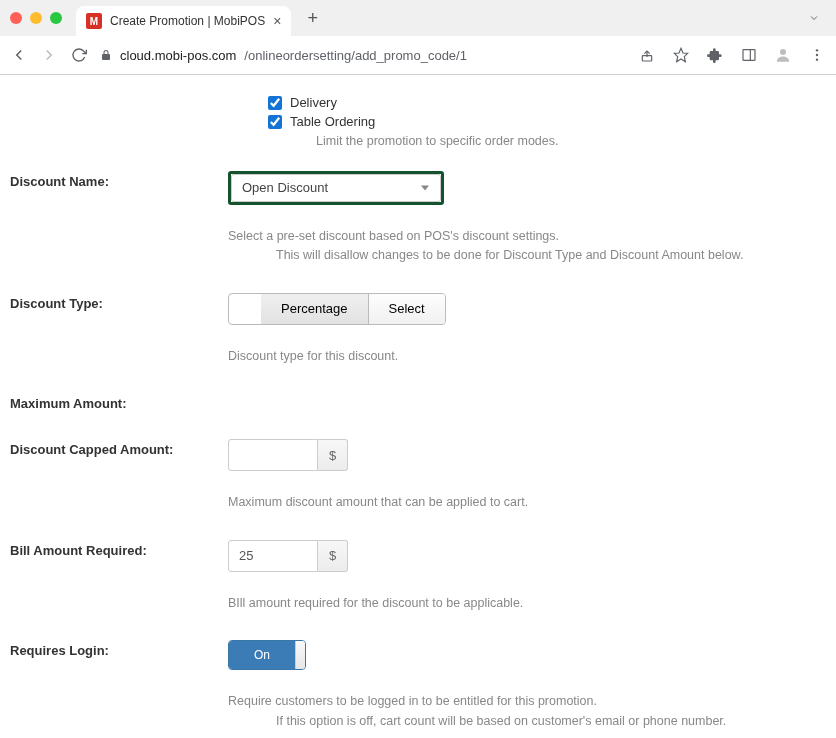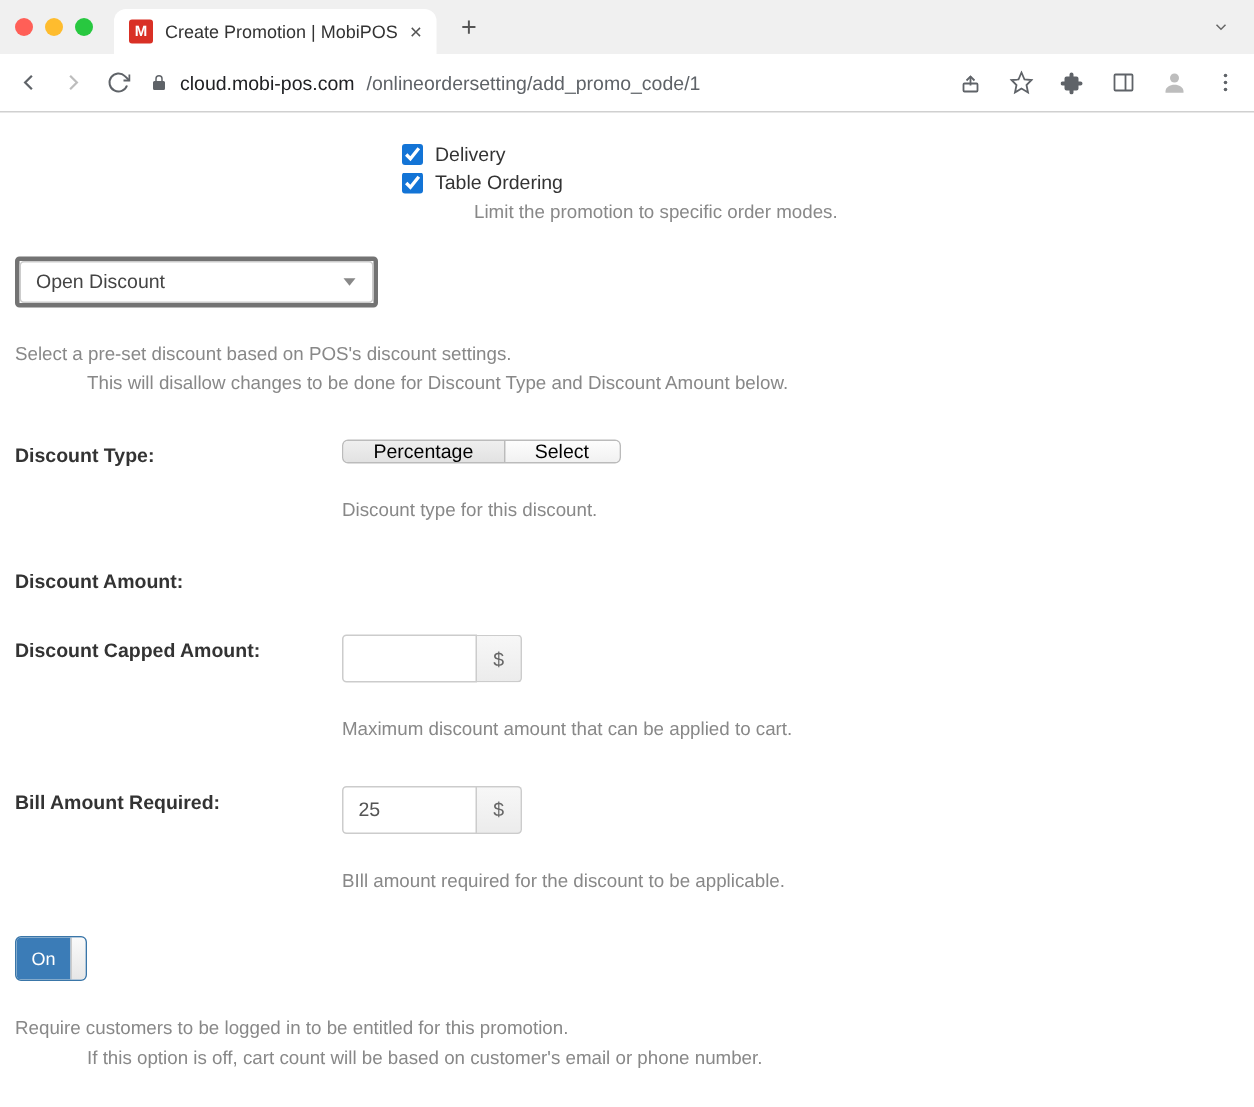--- a/index.html
+++ b/index.html
@@ -100,22 +100,22 @@
       line-height: 1.4;
     }
     .help.tight { margin-top: 2px; margin-left: 48px; }
 
     .checkbox-row { display: flex; align-items: center; gap: 8px; margin-bottom: 4px; }
     .checkbox-row input[type=checkbox] { accent-color: #1374d6; width: 14px; height: 14px; }
     .checkbox-row span { font-size: 13px; color: #333; }
 
     .select-wrap {
       position: relative;
-      width: 242px;
-      border: 3px solid #737373;
+      width: 216px;
+      border: 3px solid #14532d;
       border-radius: 3px;
     }
     .select-inner {
       height: 28px;
       border: 1px solid #ccc;
       border-radius: 3px;
       display: flex;
       align-items: center;
       padding: 0 28px 0 10px;
       font-size: 13px;
@@ -131,21 +131,22 @@
       border-left: 4px solid transparent;
       border-right: 4px solid transparent;
       border-top: 5px solid #888;
     }
 
     .seg {
       display: inline-flex;
       border: 1px solid #bbb;
       border-radius: 4px;
       overflow: hidden;
-      height: 16px;
+      height: 32px;
+      padding-left: 32px;
     }
     .seg-btn {
       padding: 0 20px;
       font-size: 13px;
       display: flex; align-items: center;
       cursor: pointer;
       background: linear-gradient(#fdfdfd, #f1f1f1);
       border: none;
     }
     .seg-btn.active { background: linear-gradient(#efefef, #e2e2e2); }
@@ -182,21 +183,21 @@
     .toggle {
       display: inline-flex;
       height: 30px;
       border: 1px solid #3a76a8;
       border-radius: 4px;
       overflow: hidden;
     }
     .toggle-on {
       background: #3b7cb7;
       color: #fff;
-      padding: 0 10px;
+      padding: 0 25px;
       display: flex; align-items: center;
       font-size: 12px;
     }
     .toggle-handle {
       width: 10px;
       background: linear-gradient(#fafafa,#e6e6e6);
       border-left: 1px solid #ccc;
     }
     svg { display: block; }
   </style>
@@ -301,20 +302,21 @@
       </div>
       <div class="checkbox-row">
         <input type="checkbox" checked="" style="">
         <span>Table Ordering</span>
       </div>
       <div class="help tight">Limit the promotion to specific order modes.</div>
     </div>
   </div>
 
   <div class="form-row">
+    <div class="label-col"><label>Discount Name:</label></div>
     <div class="field-col">
       <div class="select-wrap">
         <div class="select-inner">
           <span>Open Discount</span>
         </div>
       </div>
       <div class="help">Select a pre-set discount based on POS's discount settings.</div>
       <div class="help tight">This will disallow changes to be done for Discount Type and Discount Amount below.</div>
     </div>
   </div>
@@ -324,21 +326,21 @@
     <div class="field-col">
       <div class="seg">
         <button class="seg-btn active">Percentage</button>
         <button class="seg-btn">Select</button>
       </div>
       <div class="help">Discount type for this discount.</div>
     </div>
   </div>
 
   <div class="form-row">
-    <div class="label-col"><label>Discount Amount:</label></div>
+    <div class="label-col"><label>Maximum Amount:</label></div>
   </div>
 
   <div class="form-row">
     <div class="label-col"><label>Discount Capped Amount:</label></div>
     <div class="field-col">
       <div class="input-group">
         <input type="text" value="" style="">
         <div class="addon">$</div>
       </div>
       <div class="help">Maximum discount amount that can be applied to cart.</div>
@@ -350,20 +352,21 @@
     <div class="field-col">
       <div class="input-group">
         <input type="text" value="25" style="">
         <div class="addon">$</div>
       </div>
       <div class="help">BIll amount required for the discount to be applicable.</div>
     </div>
   </div>
 
   <div class="form-row">
+    <div class="label-col"><label>Requires Login:</label></div>
     <div class="field-col">
       <div class="toggle">
         <div class="toggle-on">On</div>
         <div class="toggle-handle"></div>
       </div>
       <div class="help">Require customers to be logged in to be entitled for this promotion.</div>
       <div class="help tight">If this option is off, cart count will be based on customer's email or phone number.</div>
     </div>
   </div>
 

